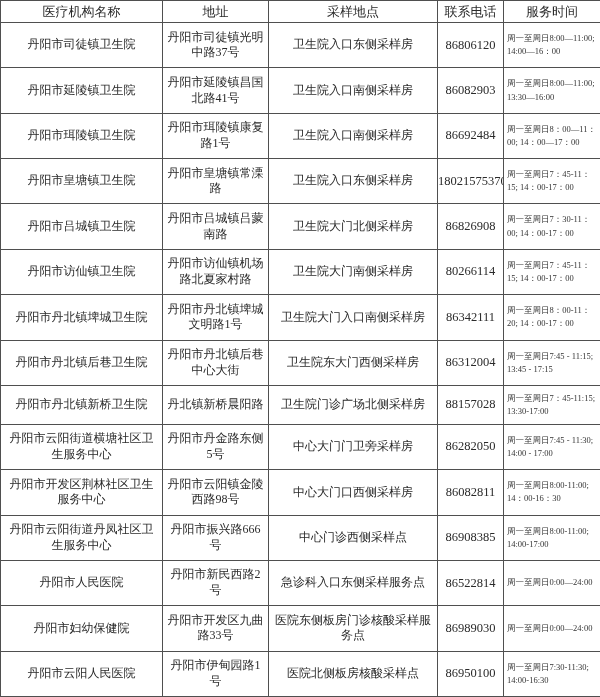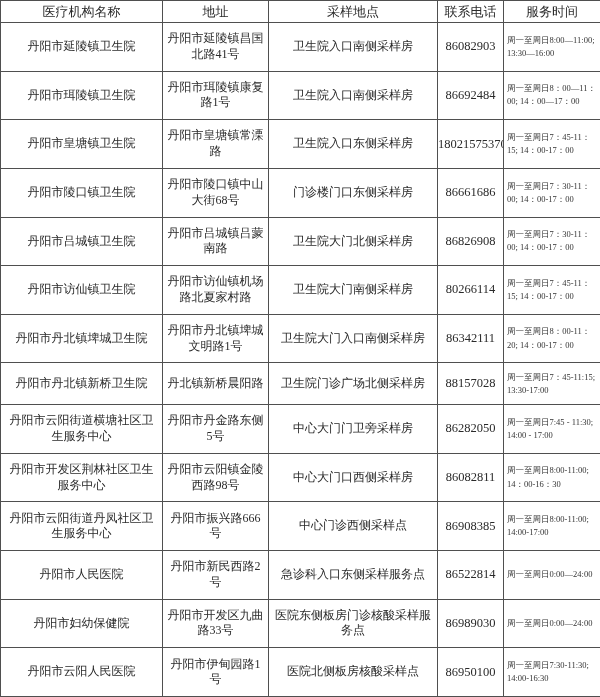--- a/index.html
+++ b/index.html
@@ -72,20 +72,27 @@
     <tr id="header-row">
         <th>医疗机构名称</th>
         <th>地址</th>
         <th>采样地点</th>
         <th>联系电话</th>
         <th>服务时间</th>
       </tr>
   </thead>
   <tbody id="table-body">
       <tr>
+        <td class="main-cell">丹阳市司徒镇卫生院</td>
+        <td class="main-cell">丹阳市司徒镇光明中路37号</td>
+        <td class="main-cell">卫生院入口东侧采样房</td>
+        <td class="phone-cell">86806120</td>
+        <td class="hours-cell">周一至周日8:00—11:00; 14:00—16：00</td>
+      </tr>
+      <tr>
         <td class="main-cell">丹阳市延陵镇卫生院</td>
         <td class="main-cell">丹阳市延陵镇昌国北路41号</td>
         <td class="main-cell">卫生院入口南侧采样房</td>
         <td class="phone-cell">86082903</td>
         <td class="hours-cell">周一至周日8:00—11:00; 13:30—16:00</td>
       </tr>
       <tr>
         <td class="main-cell">丹阳市珥陵镇卫生院</td>
         <td class="main-cell">丹阳市珥陵镇康复路1号</td>
         <td class="main-cell">卫生院入口南侧采样房</td>
@@ -93,46 +100,46 @@
         <td class="hours-cell">周一至周日8：00—11：00; 14：00—17：00</td>
       </tr>
       <tr>
         <td class="main-cell">丹阳市皇塘镇卫生院</td>
         <td class="main-cell">丹阳市皇塘镇常溧路</td>
         <td class="main-cell">卫生院入口东侧采样房</td>
         <td class="phone-cell">18021575370</td>
         <td class="hours-cell">周一至周日7：45-11：15; 14：00-17：00</td>
       </tr>
       <tr>
-        <td class="main-cell">丹阳市陵口镇卫生院</td>
-        <td class="main-cell">丹阳市陵口镇中山大街68号</td>
-        <td class="main-cell">门诊楼门口东侧采样房</td>
-        <td class="phone-cell">86661686</td>
-        <td class="hours-cell">周一至周日7：30-11：00; 14：00-17：00</td>
-      </tr>
-      <tr>
         <td class="main-cell">丹阳市吕城镇卫生院</td>
         <td class="main-cell">丹阳市吕城镇吕蒙南路</td>
         <td class="main-cell">卫生院大门北侧采样房</td>
         <td class="phone-cell">86826908</td>
         <td class="hours-cell">周一至周日7：30-11：00; 14：00-17：00</td>
       </tr>
       <tr>
         <td class="main-cell">丹阳市访仙镇卫生院</td>
         <td class="main-cell">丹阳市访仙镇机场路北夏家村路</td>
         <td class="main-cell">卫生院大门南侧采样房</td>
         <td class="phone-cell">80266114</td>
         <td class="hours-cell">周一至周日7：45-11：15; 14：00-17：00</td>
       </tr>
       <tr>
         <td class="main-cell">丹阳市丹北镇埤城卫生院</td>
         <td class="main-cell">丹阳市丹北镇埤城文明路1号</td>
         <td class="main-cell">卫生院大门入口南侧采样房</td>
         <td class="phone-cell">86342111</td>
         <td class="hours-cell">周一至周日8：00-11：20; 14：00-17：00</td>
+      </tr>
+      <tr>
+        <td class="main-cell">丹阳市丹北镇后巷卫生院</td>
+        <td class="main-cell">丹阳市丹北镇后巷中心大街</td>
+        <td class="main-cell">卫生院东大门西侧采样房</td>
+        <td class="phone-cell">86312004</td>
+        <td class="hours-cell">周一至周日7:45 - 11:15; 13:45 - 17:15</td>
       </tr>
       <tr>
         <td class="main-cell">丹阳市丹北镇新桥卫生院</td>
         <td class="main-cell">丹北镇新桥晨阳路</td>
         <td class="main-cell">卫生院门诊广场北侧采样房</td>
         <td class="phone-cell">88157028</td>
         <td class="hours-cell">周一至周日7：45-11:15; 13:30-17:00</td>
       </tr>
       <tr>
         <td class="main-cell">丹阳市云阳街道横塘社区卫生服务中心</td>

